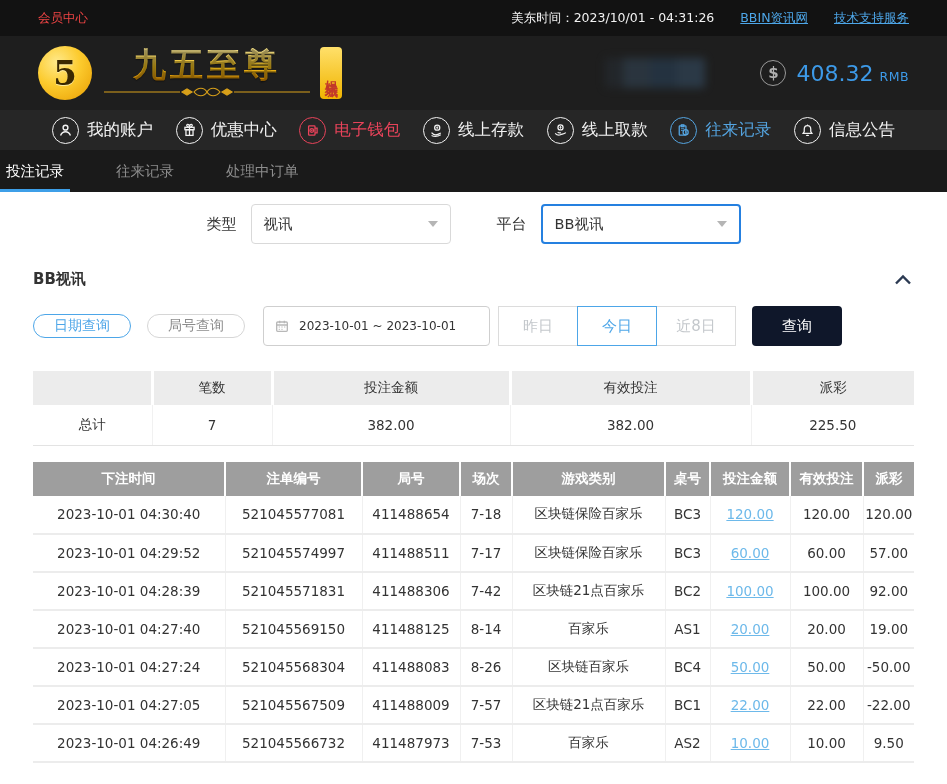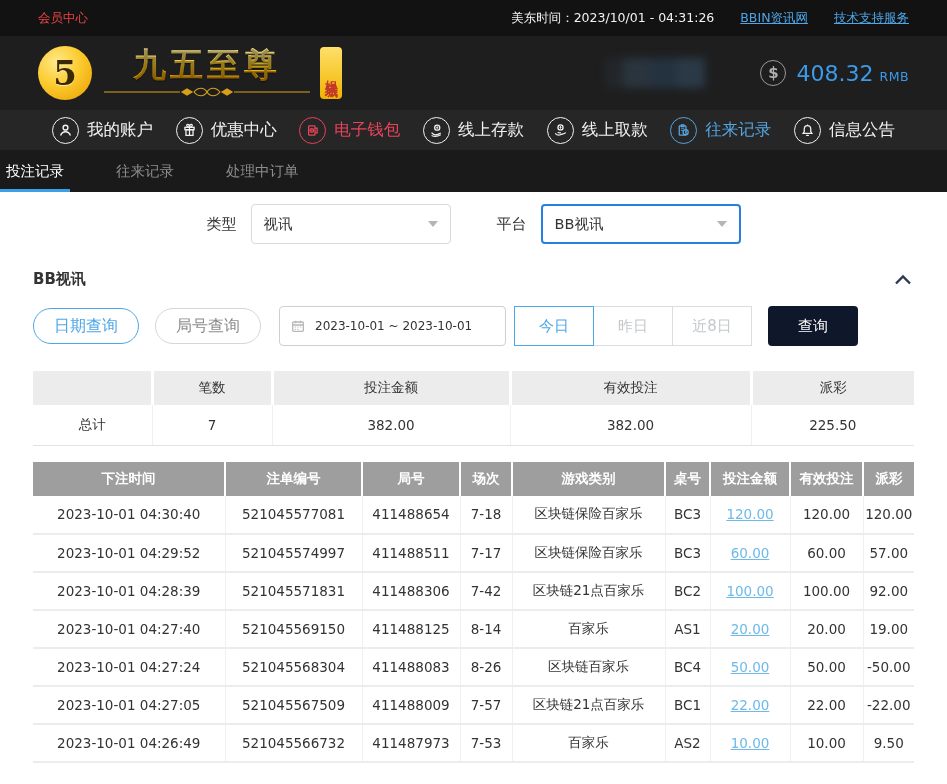--- a/index.html
+++ b/index.html
@@ -74,21 +74,21 @@
     font-size:14.5px; color:#333; cursor:pointer; background:#fff; }
   .select.focused { border:2px solid #2580e0; }
   .caret { width:0; height:0; border-left:5px solid transparent; border-right:5px solid transparent;
     border-top:6px solid #b5b5b5; }
   .section-row { display:flex; align-items:center; justify-content:space-between;
     margin-top:26px; }
   .section-title { font-size:15px; font-weight:bold; color:#333; }
   .chev-btn { cursor:pointer; display:flex; align-items:center; padding:2px; }
   
   .query-bar { display:flex; align-items:center; margin-top:17px; }
-  .pill { height:36px; padding:0 20px; border-radius:18px; background:#fff; font-size:16px;
+  .pill { height:24px; padding:0 20px; border-radius:18px; background:#fff; font-size:14px;
     cursor:pointer; display:flex; align-items:center; }
   .pill.active { border:1px solid #4da6e8; color:#4da6e8; }
   .pill.inactive { border:1px solid #d6d6d6; color:#8c8c8c; margin-left:16px; }
   .date-input { margin-left:18px; width:227px; height:40px; border:1px solid #cfcfcf;
     border-radius:4px; display:flex; align-items:center; padding:0 10px; gap:9px;
     font-size:12px; color:#333; cursor:pointer; }
   .seg { display:flex; margin-left:8px; }
   .seg-btn { width:80px; height:40px; background:#fff; border:1px solid #dcdcdc;
     font-size:15px; color:#c4c8cc; cursor:pointer; display:flex; align-items:center;
     justify-content:center; margin-left:-1px; position:relative; }
@@ -272,22 +272,22 @@
     <div class="pill inactive">局号查询</div>
     <div class="date-input">
       <svg width="16" height="16" viewBox="0 0 24 24" fill="none" stroke="#b8b8b8" stroke-width="2">
           <rect x="4" y="6" width="16" height="14" rx="1.5"></rect>
           <path d="M4 10.5 h16 M8.5 4 v4 M15.5 4 v4"></path>
           <path d="M7 13.5 h2 M11 13.5 h2 M15 13.5 h2 M7 17 h2 M11 17 h2" stroke-width="1.4"></path>
         </svg>
       <span>2023-10-01 ~ 2023-10-01</span>
     </div>
     <div class="seg">
+      <div class="seg-btn">昨日</div>
       <div class="seg-btn active">今日</div>
-      <div class="seg-btn">昨日</div>
       <div class="seg-btn">近8日</div>
     </div>
     <button class="search-btn">查询</button>
   </div>
 
   <table class="summary-table">
     <colgroup>
         <col style="width:119px">
         <col style="width:120px">
         <col style="width:238px">

